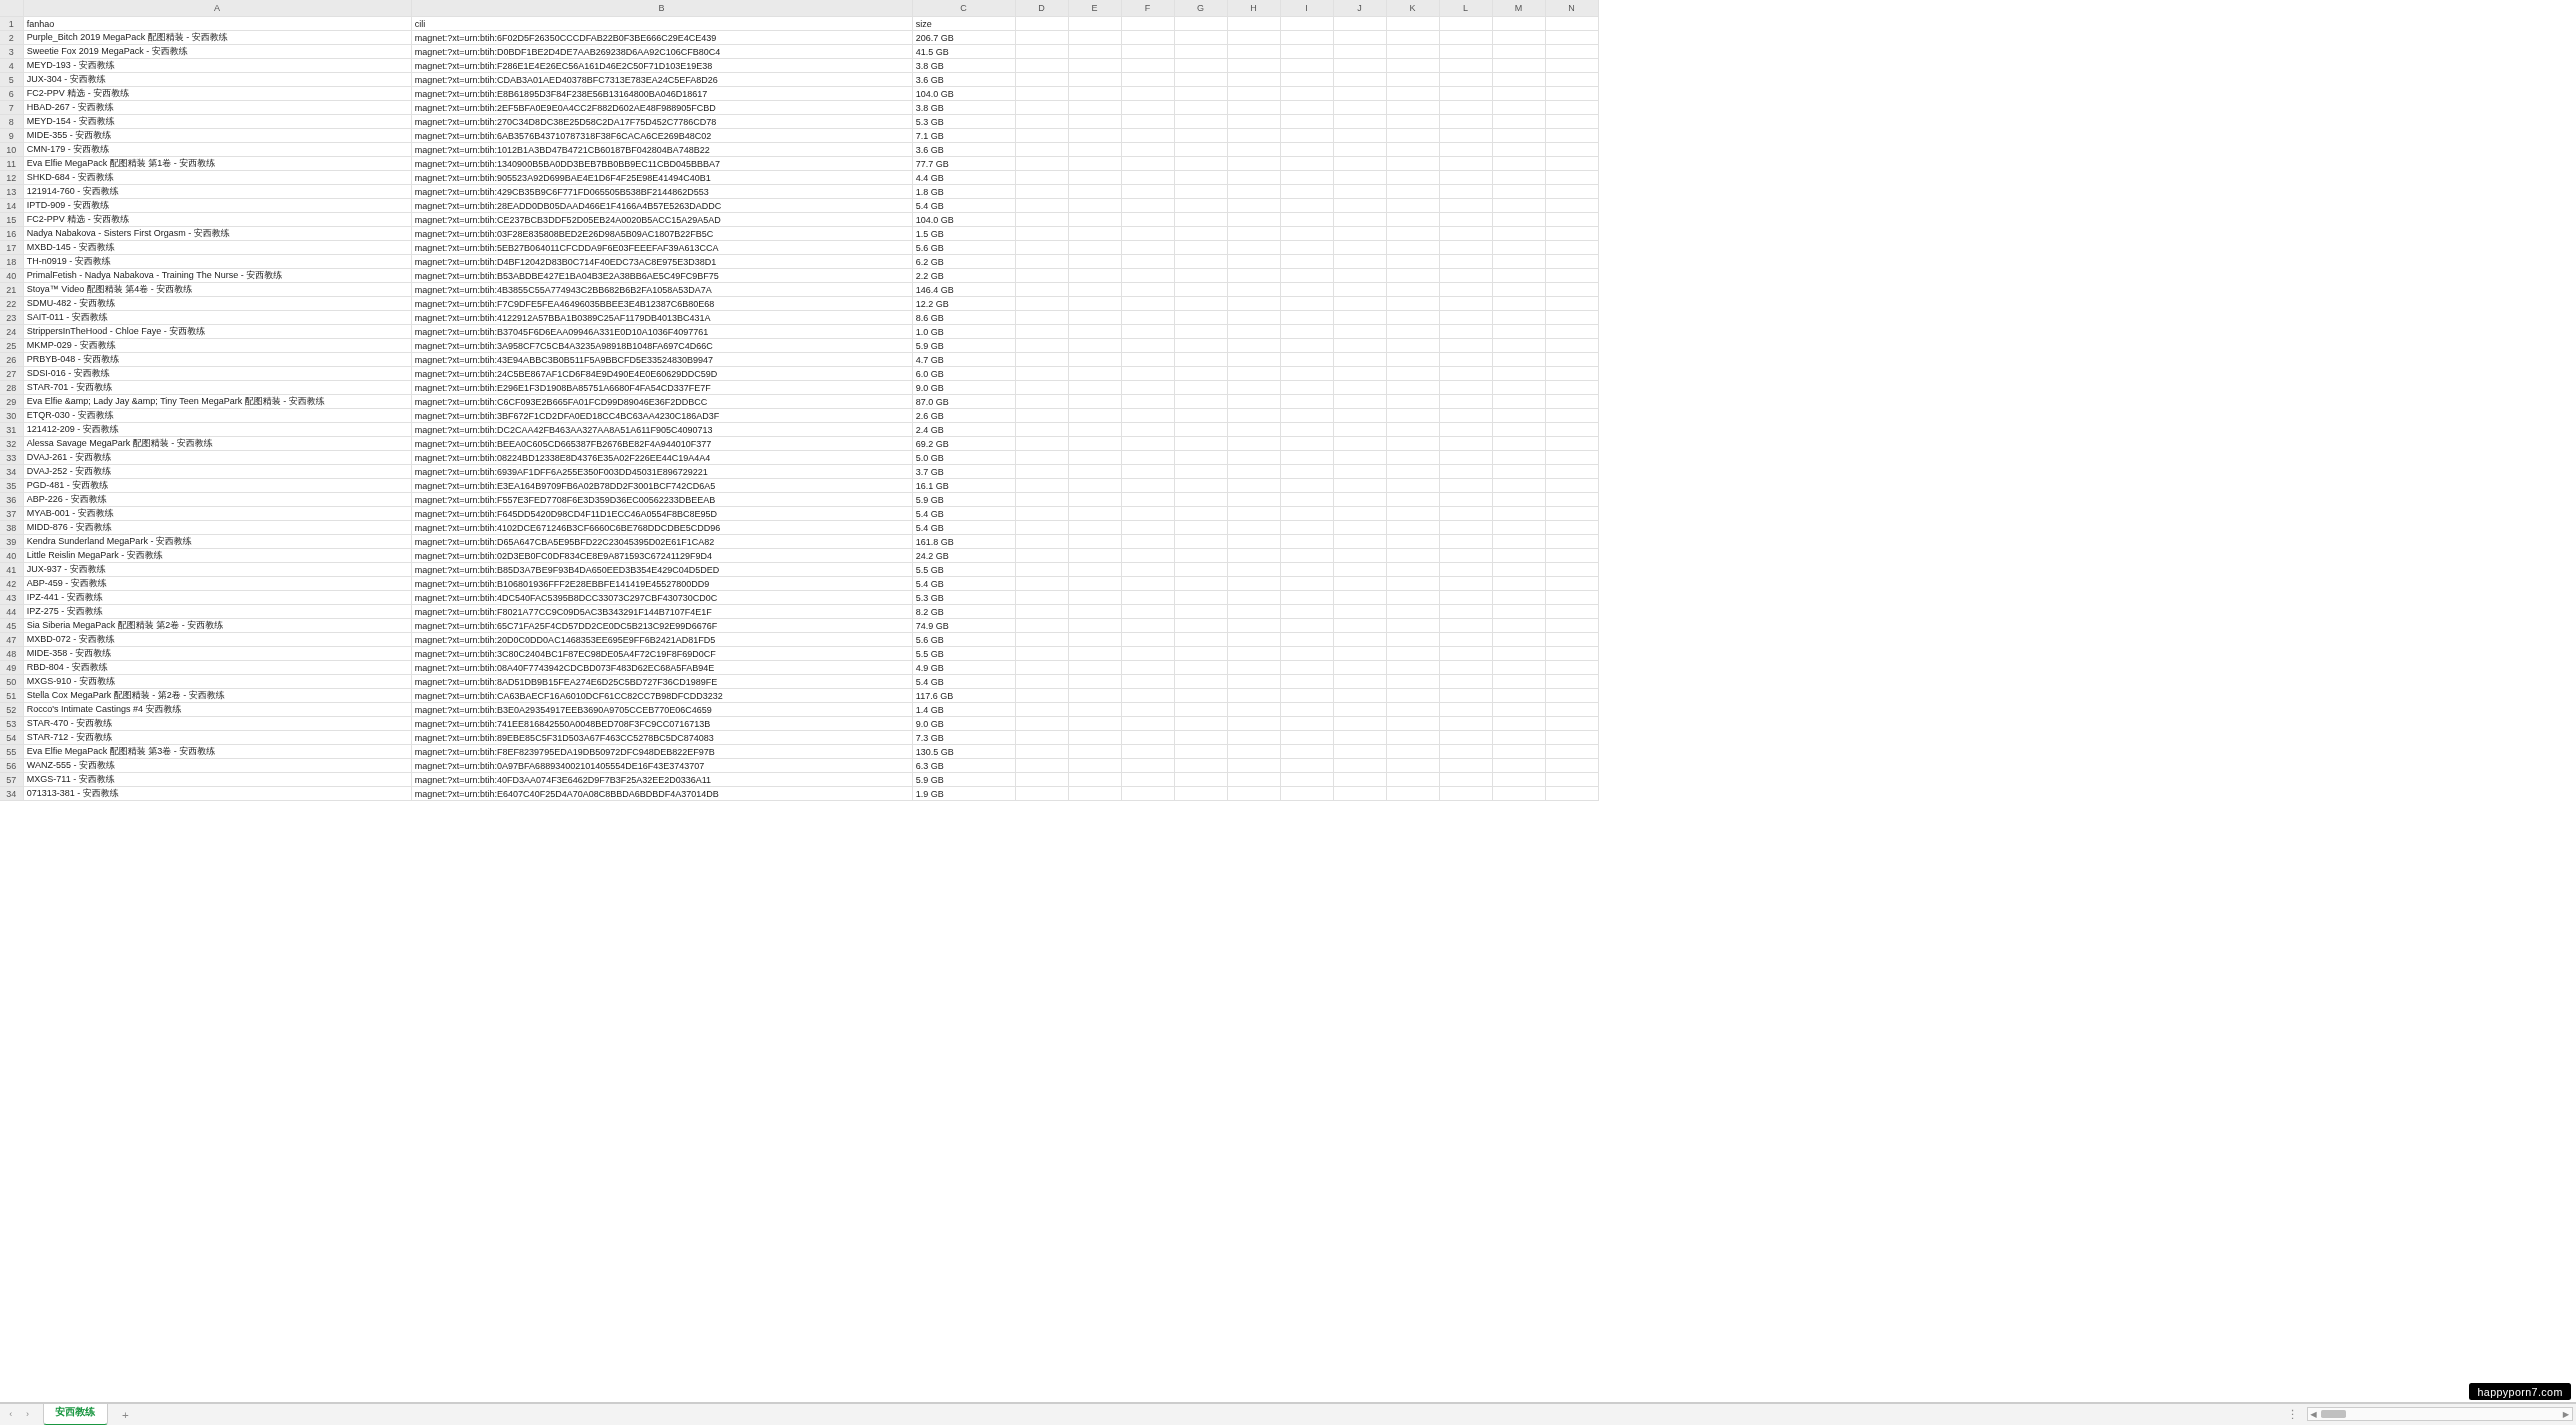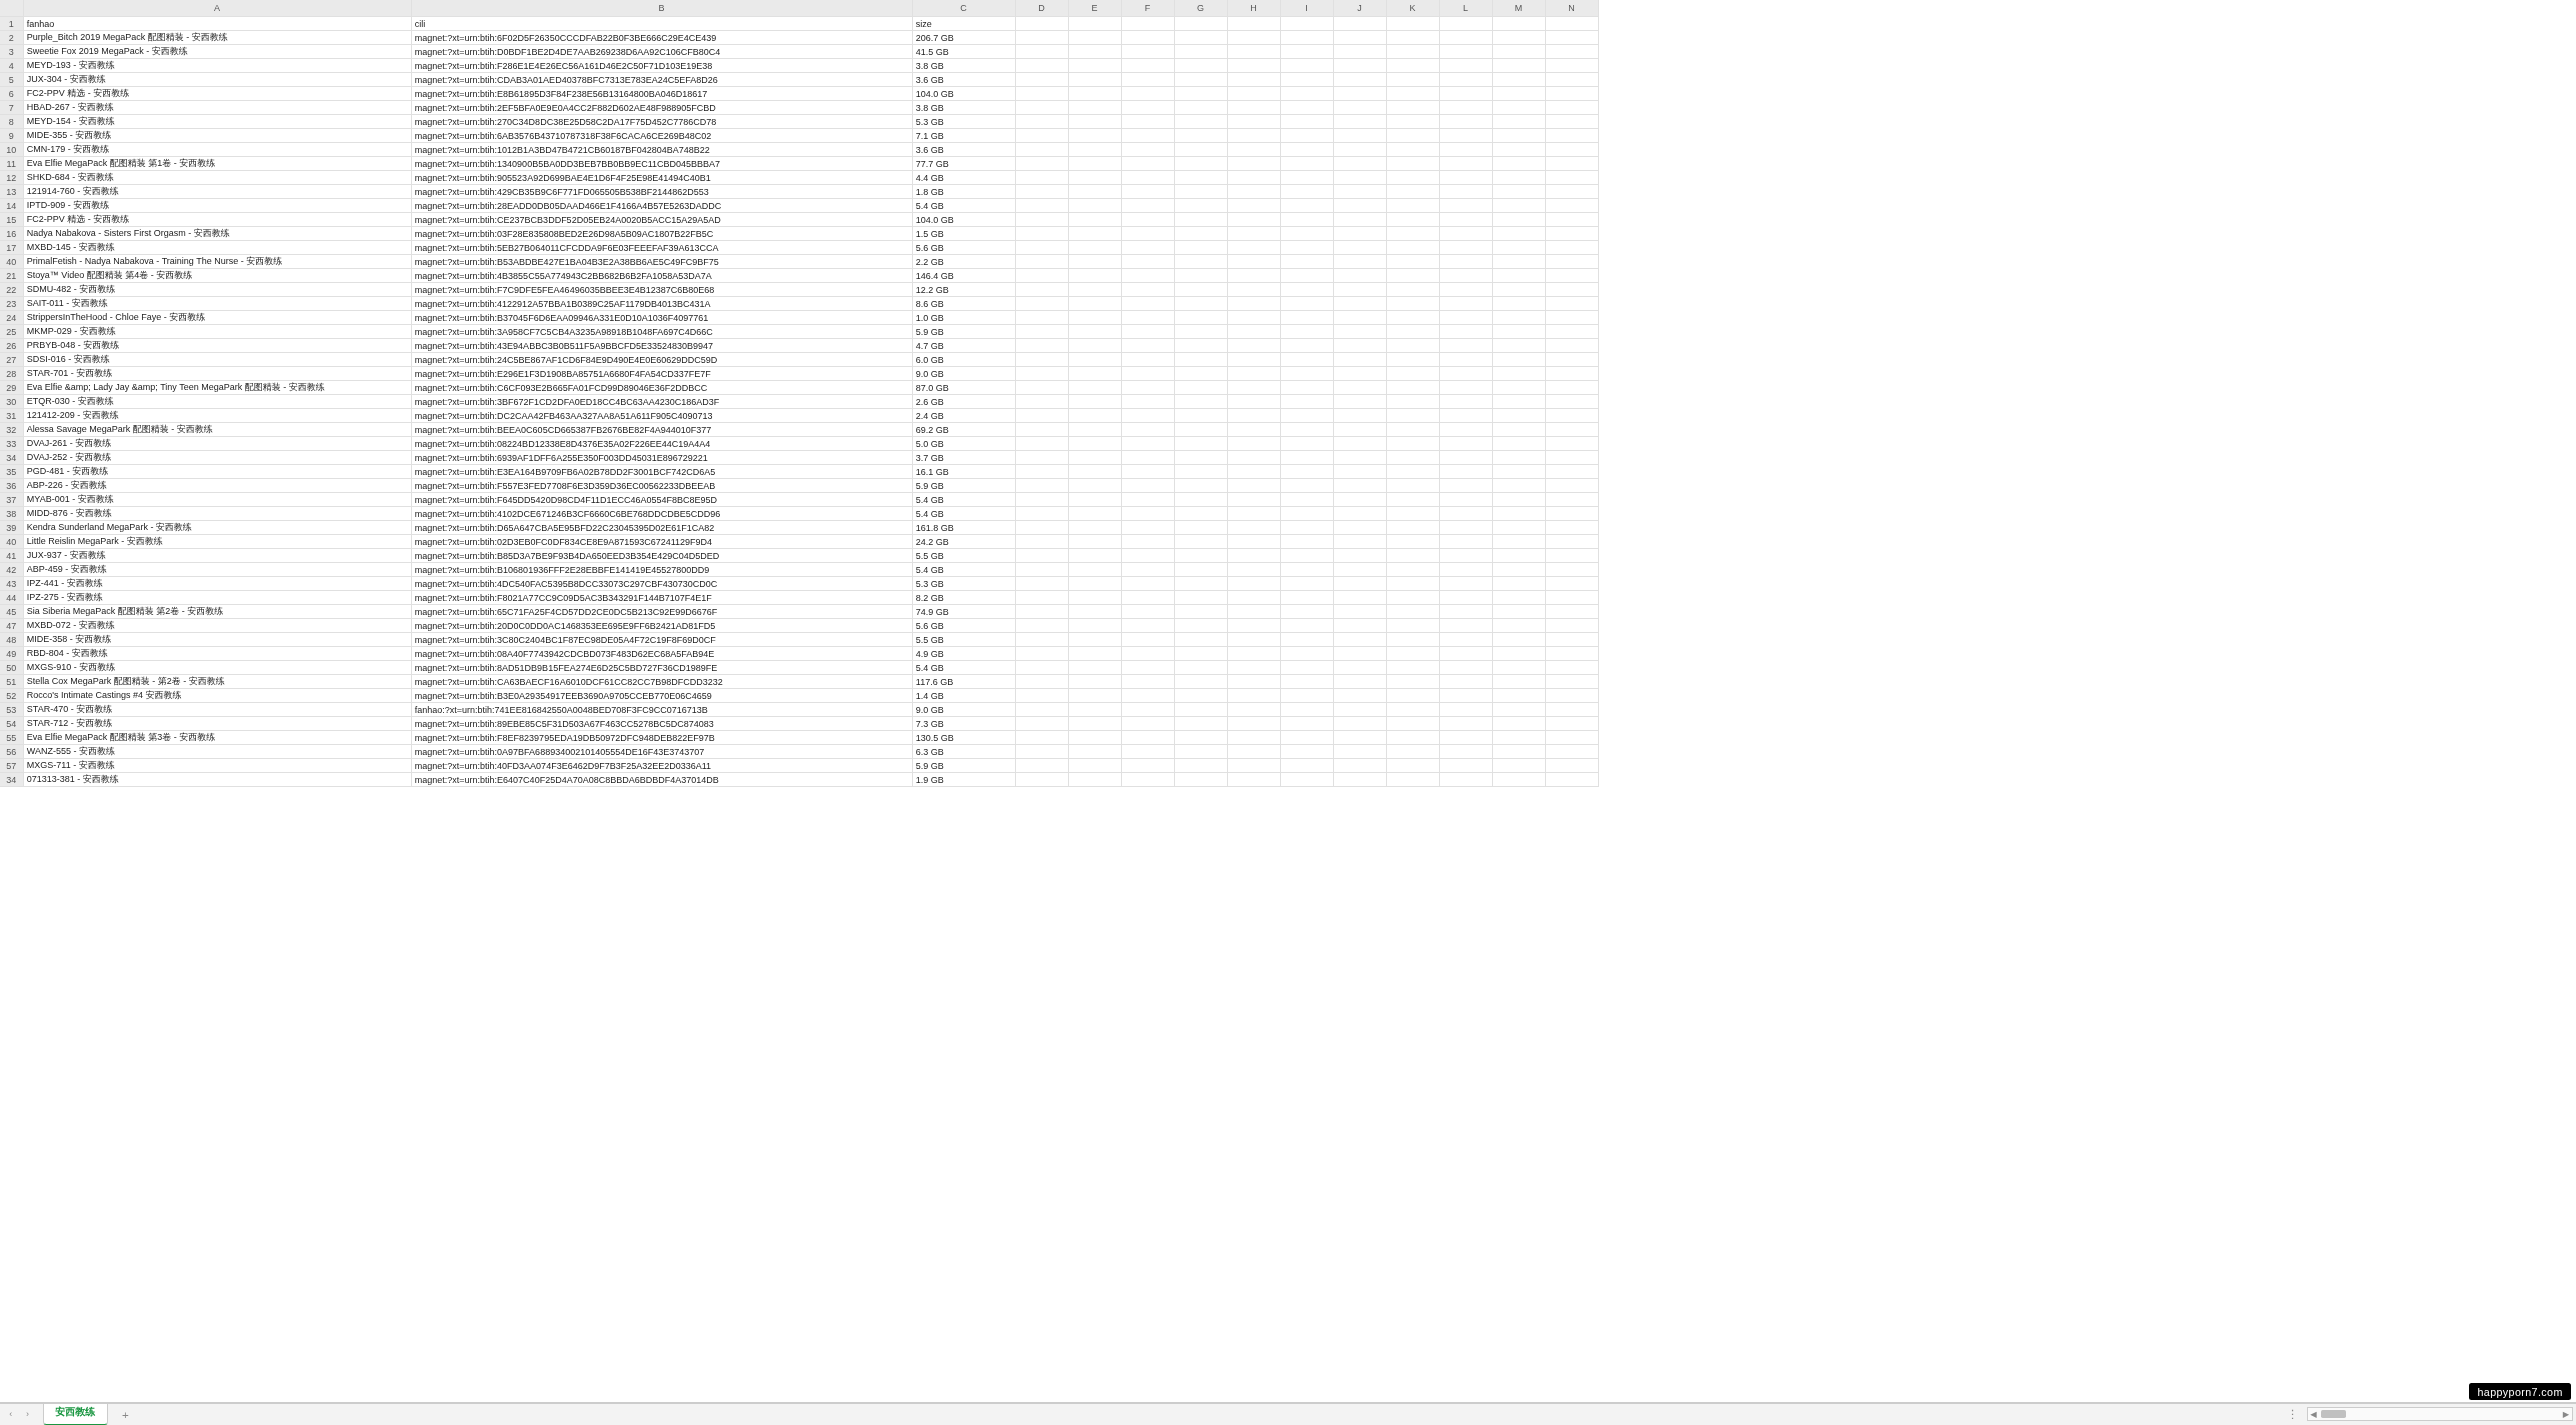--- a/index.html
+++ b/index.html
@@ -458,20 +458,37 @@
             <td class="data col-G"></td>
             <td class="data col-H"></td>
             <td class="data col-I"></td>
             <td class="data col-J"></td>
             <td class="data col-K"></td>
             <td class="data col-L"></td>
             <td class="data col-M"></td>
             <td class="data col-N"></td>
           </tr>
           <tr>
+            <td class="row-header">18</td>
+            <td class="data col-A">TH-n0919 - 安西教练</td>
+            <td class="data col-B">magnet:?xt=urn:btih:D4BF12042D83B0C714F40EDC73AC8E975E3D38D1</td>
+            <td class="data col-C">6.2 GB</td>
+            <td class="data col-D"></td>
+            <td class="data col-E"></td>
+            <td class="data col-F"></td>
+            <td class="data col-G"></td>
+            <td class="data col-H"></td>
+            <td class="data col-I"></td>
+            <td class="data col-J"></td>
+            <td class="data col-K"></td>
+            <td class="data col-L"></td>
+            <td class="data col-M"></td>
+            <td class="data col-N"></td>
+          </tr>
+          <tr>
             <td class="row-header">40</td>
             <td class="data col-A">PrimalFetish - Nadya Nabakova - Training The Nurse - 安西教练</td>
             <td class="data col-B">magnet:?xt=urn:btih:B53ABDBE427E1BA04B3E2A38BB6AE5C49FC9BF75</td>
             <td class="data col-C">2.2 GB</td>
             <td class="data col-D"></td>
             <td class="data col-E"></td>
             <td class="data col-F"></td>
             <td class="data col-G"></td>
             <td class="data col-H"></td>
             <td class="data col-I"></td>
@@ -1004,21 +1021,21 @@
             <td class="data col-I"></td>
             <td class="data col-J"></td>
             <td class="data col-K"></td>
             <td class="data col-L"></td>
             <td class="data col-M"></td>
             <td class="data col-N"></td>
           </tr>
           <tr>
             <td class="row-header">53</td>
             <td class="data col-A">STAR-470 - 安西教练</td>
-            <td class="data col-B">fanhao:?xt=urn:btih:741EE816842550A0048BED708F3FC9CC0716713B</td>
+            <td class="data col-B">magnet:?xt=urn:btih:741EE816842550A0048BED708F3FC9CC0716713B</td>
             <td class="data col-C">9.0 GB</td>
             <td class="data col-D"></td>
             <td class="data col-E"></td>
             <td class="data col-F"></td>
             <td class="data col-G"></td>
             <td class="data col-H"></td>
             <td class="data col-I"></td>
             <td class="data col-J"></td>
             <td class="data col-K"></td>
             <td class="data col-L"></td>

